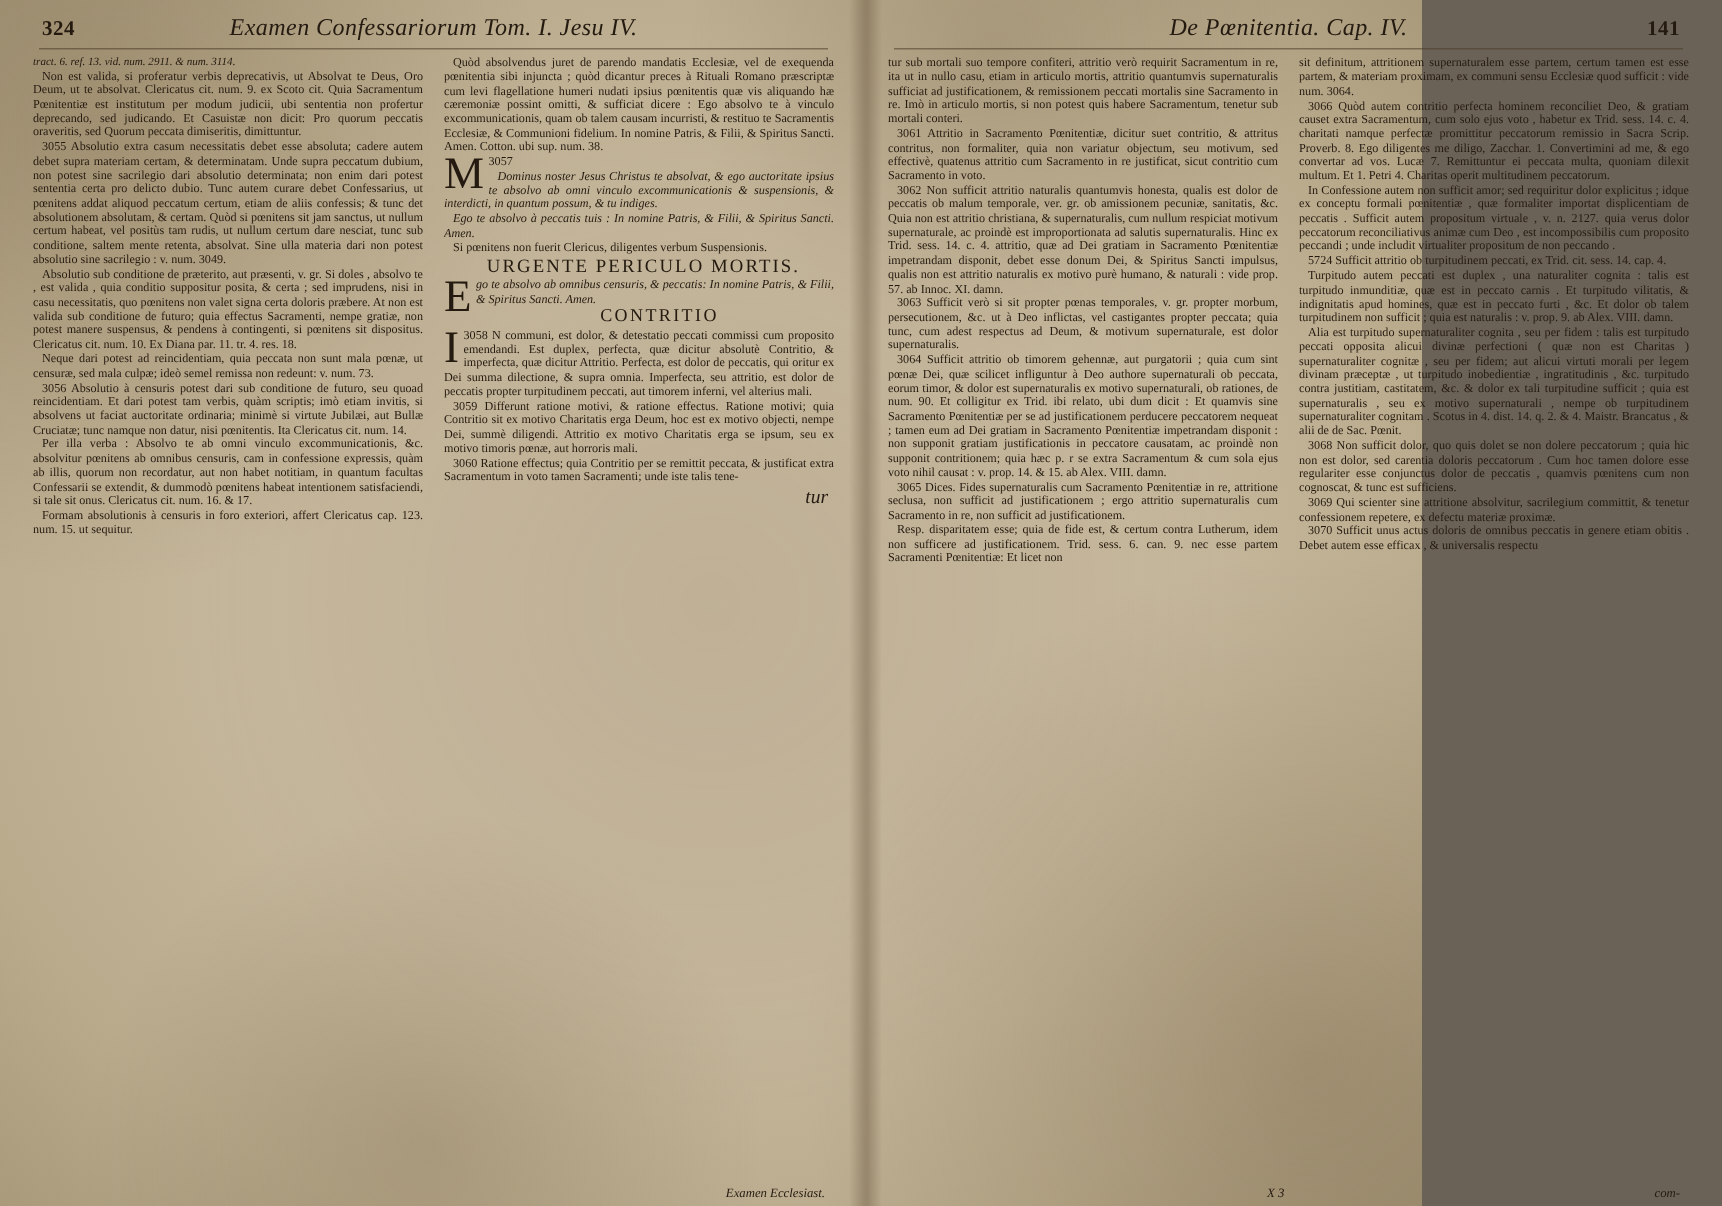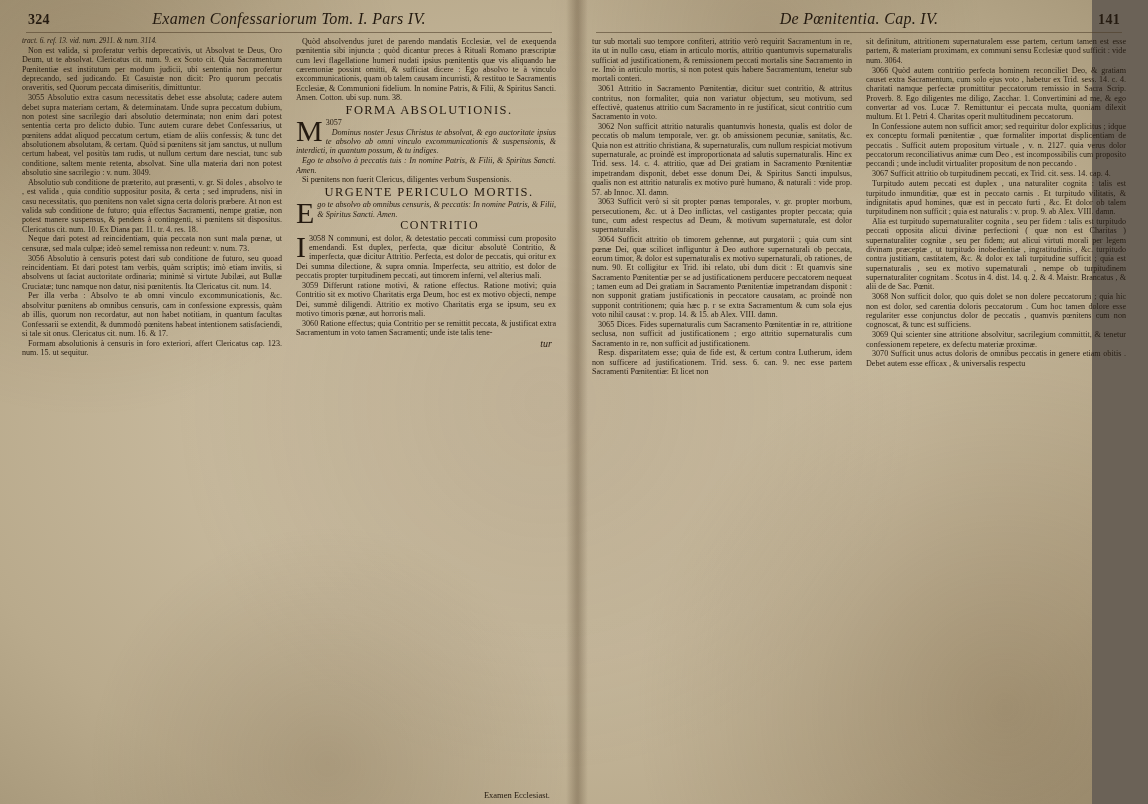--- a/index.html
+++ b/index.html
@@ -8,21 +8,21 @@
     background: #6b6257;
   }
   body {
     width: 1148px;
     height: 804px;
     overflow: hidden;
     font-family: "Liberation Serif", serif;
   }
   .spread {
     position: relative;
-    width: 1092px;
+    width: 948px;
     height: 804px;
     background:
       radial-gradient(ellipse at 50% 50%, #cdbfa4 0%, #c6b89c 45%, #b9aa8c 78%, #a99a7c 100%);
   }
   
   .spread::before {
     content: "";
     position: absolute;
     inset: 0;
     pointer-events: none;
@@ -123,67 +123,67 @@
     font-size: 30px;
     line-height: 24px;
     padding: 1px 2px 0 0;
     margin-right: 1px;
     font-family: "Liberation Serif", serif;
   }
   .num { font-style: normal; }
   .catchword {
     text-align: right;
     font-style: italic;
-    font-size: 10px;
+    font-size: 13px;
     margin-top: 2px;
     padding-right: 4px;
   }
   .footline {
     display: flex;
     justify-content: space-between;
     align-items: baseline;
     font-size: 8.5px;
     padding: 0 6px;
     margin-top: 1px;
   }
   .footline .sig {
+    font-style: italic;
   }
   .tiny { font-size: 7.4px; }
 </style>
 </head>
 <body>
 
 <div class="spread">
   <div class="gutter"></div>
 
   <div class="page left">
     <div class="head">
       <span class="folio">324</span>
-      <span class="title">Examen Confessariorum Tom. I. Pars IV.</span>
+      <span class="title">Examen Confessariorum Tom. I. Jesu IV.</span>
       <span class="folio" style="visibility:hidden">324</span>
     </div>
     <div class="rule"></div>
 
     <div class="cols">
 
       <div class="col">
         <p class="noind it tiny">tract. 6. ref. 13. vid. num. 2911. &amp; num. 3114.</p>
         <p>Non est valida, si proferatur verbis deprecativis, ut Absolvat te Deus, Oro Deum, ut te absolvat. Clericatus cit. num. 9. ex Scoto cit. Quia Sacramentum Pœnitentiæ est institutum per modum judicii, ubi sententia non profertur deprecando, sed judicando. Et Casuistæ non dicit: Pro quorum peccatis oraveritis, sed Quorum peccata dimiseritis, dimittuntur.</p>
         <p>3055 Absolutio extra casum necessitatis debet esse absoluta; cadere autem debet supra materiam certam, &amp; determinatam. Unde supra peccatum dubium, non potest sine sacrilegio dari absolutio determinata; non enim dari potest sententia certa pro delicto dubio. Tunc autem curare debet Confessarius, ut pœnitens addat aliquod peccatum certum, etiam de aliis confessis; &amp; tunc det absolutionem absolutam, &amp; certam. Quòd si pœnitens sit jam sanctus, ut nullum certum habeat, vel positùs tam rudis, ut nullum certum dare nesciat, tunc sub conditione, saltem mente retenta, absolvat. Sine ulla materia dari non potest absolutio sine sacrilegio : v. num. 3049.</p>
         <p>Absolutio sub conditione de præterito, aut præsenti, v. gr. Si doles , absolvo te , est valida , quia conditio suppositur posita, &amp; certa ; sed imprudens, nisi in casu necessitatis, quo pœnitens non valet signa certa doloris præbere. At non est valida sub conditione de futuro; quia effectus Sacramenti, nempe gratiæ, non potest manere suspensus, &amp; pendens à contingenti, si pœnitens sit dispositus. Clericatus cit. num. 10. Ex Diana par. 11. tr. 4. res. 18.</p>
         <p>Neque dari potest ad reincidentiam, quia peccata non sunt mala pœnæ, ut censuræ, sed mala culpæ; ideò semel remissa non redeunt: v. num. 73.</p>
         <p>3056 Absolutio à censuris potest dari sub conditione de futuro, seu quoad reincidentiam. Et dari potest tam verbis, quàm scriptis; imò etiam invitis, si absolvens ut faciat auctoritate ordinaria; minimè si virtute Jubilæi, aut Bullæ Cruciatæ; tunc namque non datur, nisi pœnitentis. Ita Clericatus cit. num. 14.</p>
         <p>Per illa verba : Absolvo te ab omni vinculo excommunicationis, &amp;c. absolvitur pœnitens ab omnibus censuris, cam in confessione expressis, quàm ab illis, quorum non recordatur, aut non habet notitiam, in quantum facultas Confessarii se extendit, &amp; dummodò pœnitens habeat intentionem satisfaciendi, si tale sit onus. Clericatus cit. num. 16. &amp; 17.</p>
         <p>Formam absolutionis à censuris in foro exteriori, affert Clericatus cap. 123. num. 15. ut sequitur.</p>
       </div>
 
       <div class="col">
         <p>Quòd absolvendus juret de parendo mandatis Ecclesiæ, vel de exequenda pœnitentia sibi injuncta ; quòd dicantur preces à Rituali Romano præscriptæ cum levi flagellatione humeri nudati ipsius pœnitentis quæ vis aliquando hæ cæremoniæ possint omitti, &amp; sufficiat dicere : Ego absolvo te à vinculo excommunicationis, quam ob talem causam incurristi, &amp; restituo te Sacramentis Ecclesiæ, &amp; Communioni fidelium. In nomine Patris, &amp; Filii, &amp; Spiritus Sancti. Amen. Cotton. ubi sup. num. 38.</p>
 
-        <p class="secthead">FORMA ABSOLUTIONIS.</p>
 
         <p class="drop-holder">
           <span class="num">3057</span>
           <span class="dropcap">M</span>
         </p>
         <p class="it">Dominus noster Jesus Christus te absolvat, &amp; ego auctoritate ipsius te absolvo ab omni vinculo excommunicationis &amp; suspensionis, &amp; interdicti, in quantum possum, &amp; tu indiges.</p>
         <p class="it">Ego te absolvo à peccatis tuis : In nomine Patris, &amp; Filii, &amp; Spiritus Sancti. Amen.</p>
         <p>Si pœnitens non fuerit Clericus, diligentes verbum Suspensionis.</p>
 
         <p class="secthead">URGENTE PERICULO MORTIS.</p>
@@ -228,24 +228,29 @@
         <p>3063 Sufficit verò si sit propter pœnas temporales, v. gr. propter morbum, persecutionem, &amp;c. ut à Deo inflictas, vel castigantes propter peccata; quia tunc, cum adest respectus ad Deum, &amp; motivum supernaturale, est dolor supernaturalis.</p>
         <p>3064 Sufficit attritio ob timorem gehennæ, aut purgatorii ; quia cum sint pœnæ Dei, quæ scilicet infliguntur à Deo authore supernaturali ob peccata, eorum timor, &amp; dolor est supernaturalis ex motivo supernaturali, ob rationes, de num. 90. Et colligitur ex Trid. ibi relato, ubi dum dicit : Et quamvis sine Sacramento Pœnitentiæ per se ad justificationem perducere peccatorem nequeat ; tamen eum ad Dei gratiam in Sacramento Pœnitentiæ impetrandam disponit : non supponit gratiam justificationis in peccatore causatam, ac proindè non supponit contritionem; quia hæc p. r se extra Sacramentum &amp; cum sola ejus voto nihil causat : v. prop. 14. &amp; 15. ab Alex. VIII. damn.</p>
         <p>3065 Dices. Fides supernaturalis cum Sacramento Pœnitentiæ in re, attritione seclusa, non sufficit ad justificationem ; ergo attritio supernaturalis cum Sacramento in re, non sufficit ad justificationem.</p>
         <p>Resp. disparitatem esse; quia de fide est, &amp; certum contra Lutherum, idem non sufficere ad justificationem. Trid. sess. 6. can. 9. nec esse partem Sacramenti Pœnitentiæ: Et licet non</p>
       </div>
 
       <div class="col">
         <p class="noind">sit definitum, attritionem supernaturalem esse partem, certum tamen est esse partem, &amp; materiam proximam, ex communi sensu Ecclesiæ quod sufficit : vide num. 3064.</p>
         <p>3066 Quòd autem contritio perfecta hominem reconciliet Deo, &amp; gratiam causet extra Sacramentum, cum solo ejus voto , habetur ex Trid. sess. 14. c. 4. charitati namque perfectæ promittitur peccatorum remissio in Sacra Scrip. Proverb. 8. Ego diligentes me diligo, Zacchar. 1. Convertimini ad me, &amp; ego convertar ad vos. Lucæ 7. Remittuntur ei peccata multa, quoniam dilexit multum. Et 1. Petri 4. Charitas operit multitudinem peccatorum.</p>
         <p>In Confessione autem non sufficit amor; sed requiritur dolor explicitus ; idque ex conceptu formali pœnitentiæ , quæ formaliter importat displicentiam de peccatis . Sufficit autem propositum virtuale , v. n. 2127. quia verus dolor peccatorum reconciliativus animæ cum Deo , est incompossibilis cum proposito peccandi ; unde includit virtualiter propositum de non peccando .</p>
-        <p>3067 Sufficit attritio ob turpitudinem peccati, ex Trid. cit. sess. 14. cap. 4.</p>
+        <p>5724 Sufficit attritio ob turpitudinem peccati, ex Trid. cit. sess. 14. cap. 4.</p>
         <p>Turpitudo autem peccati est duplex , una naturaliter cognita : talis est turpitudo inmunditiæ, quæ est in peccato carnis . Et turpitudo vilitatis, &amp; indignitatis apud homines, quæ est in peccato furti , &amp;c. Et dolor ob talem turpitudinem non sufficit ; quia est naturalis : v. prop. 9. ab Alex. VIII. damn.</p>
         <p>Alia est turpitudo supernaturaliter cognita , seu per fidem : talis est turpitudo peccati opposita alicui divinæ perfectioni ( quæ non est Charitas ) supernaturaliter cognitæ , seu per fidem; aut alicui virtuti morali per legem divinam præceptæ , ut turpitudo inobedientiæ , ingratitudinis , &amp;c. turpitudo contra justitiam, castitatem, &amp;c. &amp; dolor ex tali turpitudine sufficit ; quia est supernaturalis , seu ex motivo supernaturali , nempe ob turpitudinem supernaturaliter cognitam . Scotus in 4. dist. 14. q. 2. &amp; 4. Maistr. Brancatus , &amp; alii de de Sac. Pœnit.</p>
         <p>3068 Non sufficit dolor, quo quis dolet se non dolere peccatorum ; quia hic non est dolor, sed carentia doloris peccatorum . Cum hoc tamen dolore esse regulariter esse conjunctus dolor de peccatis , quamvis pœnitens cum non cognoscat, &amp; tunc est sufficiens.</p>
         <p>3069 Qui scienter sine attritione absolvitur, sacrilegium committit, &amp; tenetur confessionem repetere, ex defectu materiæ proximæ.</p>
         <p>3070 Sufficit unus actus doloris de omnibus peccatis in genere etiam obitis . Debet autem esse efficax , &amp; universalis respectu</p>
         <p></p>
       </div>
     </div>
 
+    <div class="footline">
+      <span></span>
+      <span class="sig">X 3</span>
+      <span class="sig">com-</span>
+    </div>
   </div>
 </div>
 
 </body></html>

